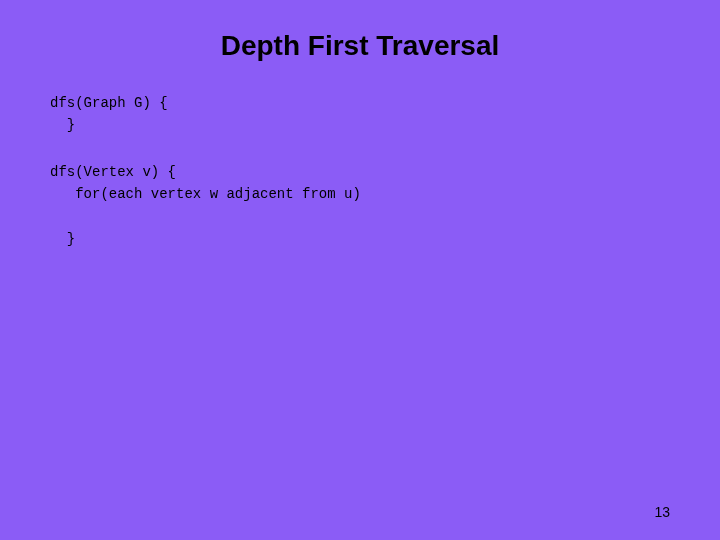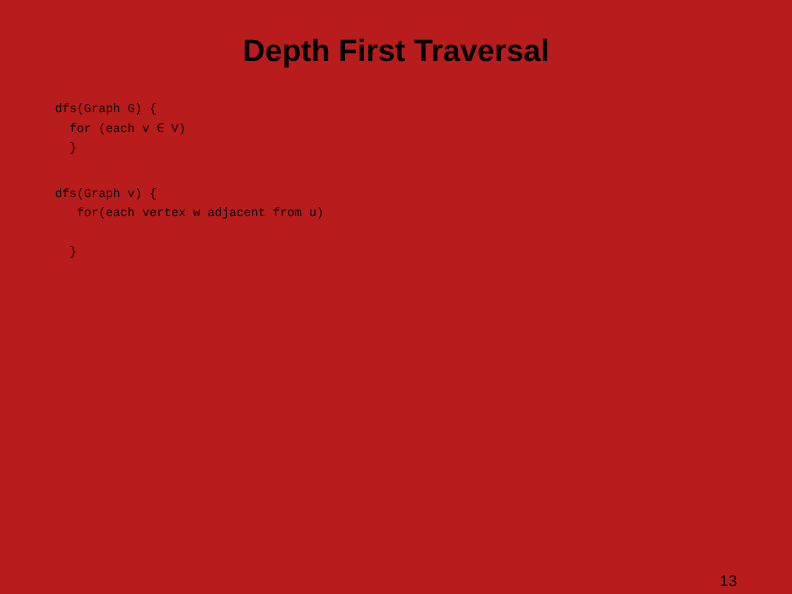--- a/index.html
+++ b/index.html
@@ -13,71 +13,70 @@
       height: 540px;
       background: #ffffff;
       font-family: Arial, Helvetica, sans-serif;
       position: relative;
       overflow: hidden;
     }
 
     .slide-container {
       width: 720px;
       height: 540px;
-      background: #b91c1c;
+      background: #8b5cf6;
       position: relative;
       padding: 30px 50px;
     }
 
     .slide-title {
       text-align: center;
       font-size: 28px;
       font-weight: bold;
       color: #000000;
       margin-bottom: 30px;
       font-family: Arial, Helvetica, sans-serif;
     }
 
     .code-block {
       font-family: 'Courier New', Courier, monospace;
-      font-size: 11px;
+      font-size: 14px;
       color: #000000;
       line-height: 1.6;
       margin-bottom: 24px;
     }
 
     .code-line {
       white-space: pre;
       display: block;
     }
 
     .page-number {
       position: absolute;
-      bottom: 4px;
+      bottom: 20px;
       right: 50px;
       font-size: 14px;
       color: #000000;
       font-family: Arial, Helvetica, sans-serif;
     }
   </style>
 </head>
 <body>
 
 <div class="slide-container">
 
   <h1 class="slide-title">Depth First Traversal</h1>
 
   <div class="code-block">
     <span class="code-line">dfs(Graph G) {</span>
-    <span class="code-line">  for (each v ∈ V)</span>
     <span class="code-line">  }</span>
   </div>
 
   <div class="code-block">
-    <span class="code-line">dfs(Graph v) {</span>
+    <span class="code-line">dfs(Vertex v) {</span>
     <span class="code-line">   for(each vertex w adjacent from u)</span>
     <span class="code-line">&nbsp;</span>
     <span class="code-line">  }</span>
   </div>
 
   <div class="page-number">13</div>
 
 </div>
 
 </body></html>

